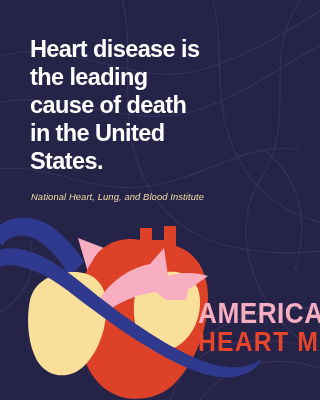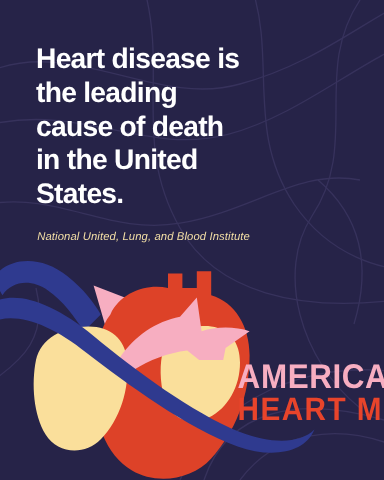--- a/index.html
+++ b/index.html
@@ -142,20 +142,20 @@
     </g>
 
   </svg>
 
   <div class="text-layer">
     <h1 id="headline">Heart disease is
 the leading
 cause of death
 in the United
 States.</h1>
-    <p id="attribution">National United, Lung, and Blood Institute</p>
+    <p id="attribution">National Heart, Lung, and Blood Institute</p>
     <div id="campaign-lockup">
       <span class="lockup-line" id="lockup-american">AMERICAN</span>
       <span class="lockup-line" id="lockup-heart-month">HEART MONTH</span>
     </div>
   </div>
 
 </div>
 
 </body></html>

